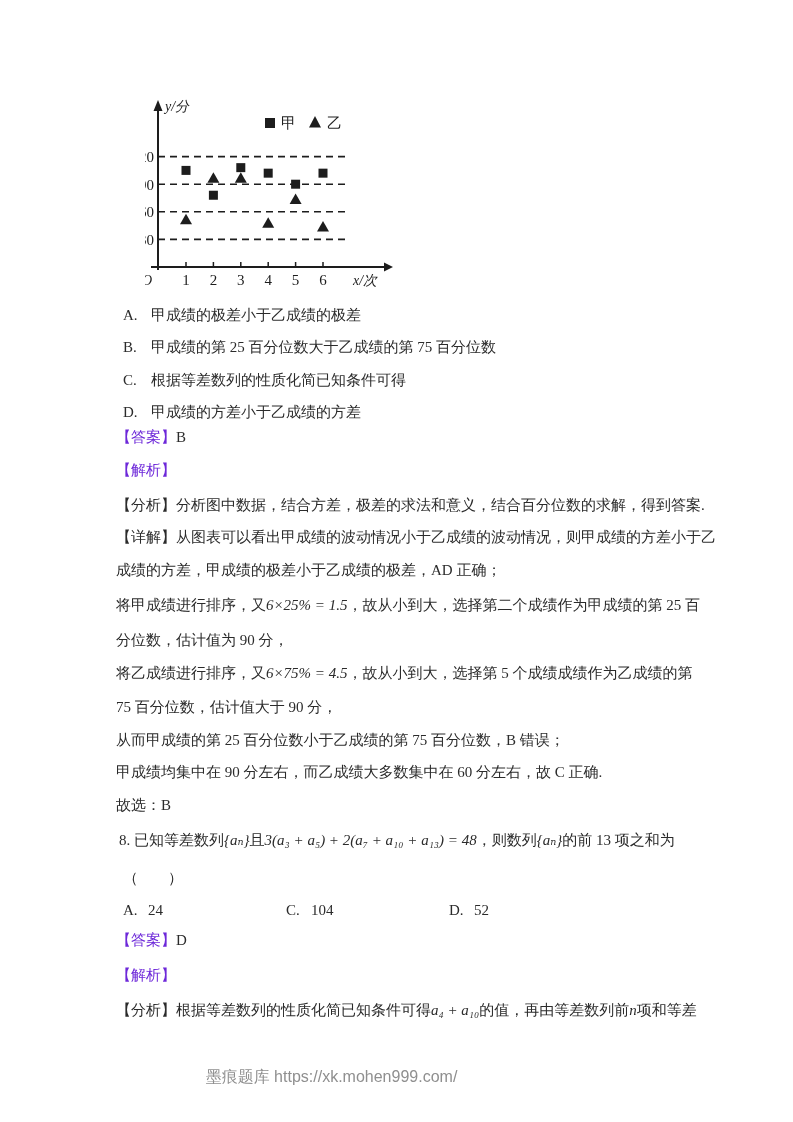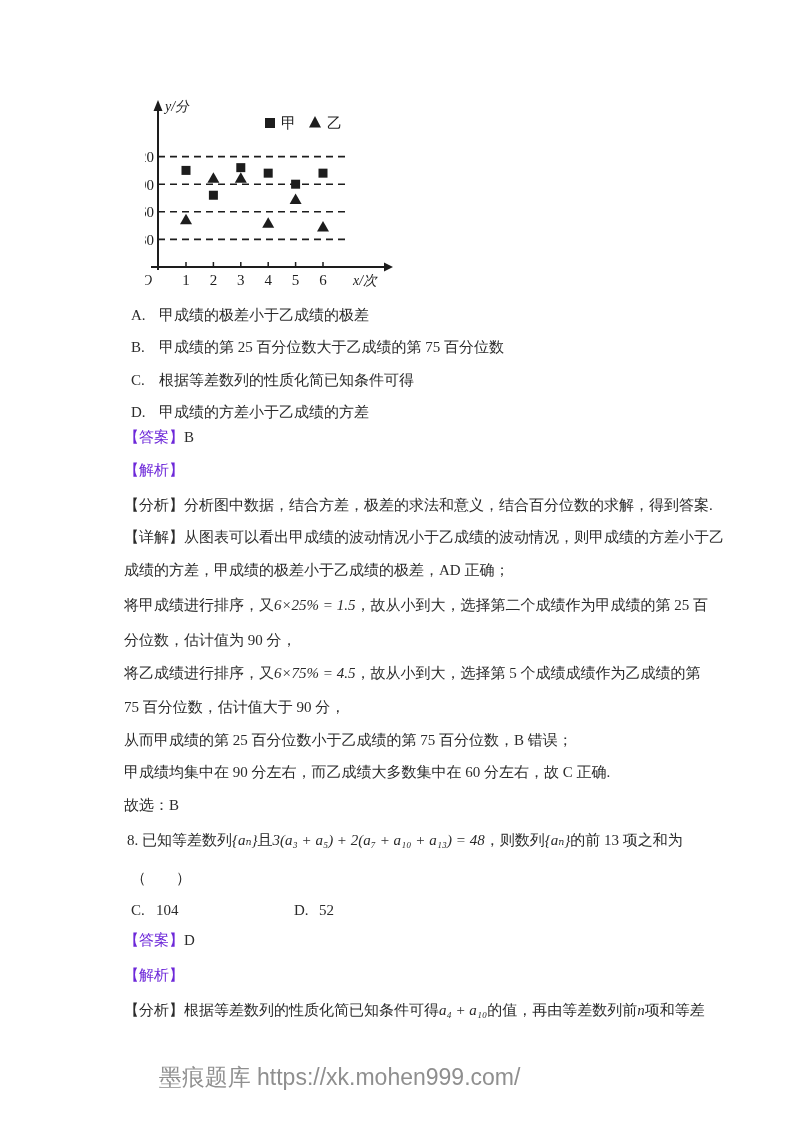--- a/index.html
+++ b/index.html
@@ -2,36 +2,36 @@
 <html><head>
 <meta charset="utf-8">
 <style>
   html,body{margin:0;padding:0;}
   body{
     width:793px;height:1122px;background:#ffffff;position:relative;
     font-family:"Liberation Serif","DejaVu Serif",serif;
     color:#2b2b2b;overflow:hidden;
   }
   .row{
-    position:absolute;left:12px;width:631px;
+    position:absolute;left:4px;width:631px;
     font-size:15px;line-height:22px;white-space:nowrap;
   }
   .indent-opt{padding-left:119px;box-sizing:border-box;}
   .indent-body{padding-left:112px;box-sizing:border-box;}
   .letter{display:inline-block;min-width:28px;}
   .blue{color:#6d28d9;}
   .math{font-style:italic;font-family:"Liberation Serif","DejaVu Serif",serif;}
   .q4opts{display:flex;}
   .q4opts .opt{width:163px;}
   .q4opts .opt:last-child{width:auto;}
   .q4opts .letter{min-width:25px;}
   .footer-row{
     text-align:center;
     font-family:"Liberation Sans","DejaVu Sans",sans-serif;
-    color:#8f8f8f;font-size:23px;padding-left:12px;
+    color:#8f8f8f;font-size:16px;padding-left:12px;
   }
   .chart{position:absolute;left:145px;top:97px;width:260px;height:200px;}
   .chart svg{display:block;}
   .chart text{fill:#1d1d1d;}
   .tick{font:15px "Liberation Serif","DejaVu Serif",serif;}
   .axlabel{font:italic 14px "Liberation Serif","DejaVu Serif",serif;}
   .legend{font:15px "Liberation Serif","DejaVu Serif",serif;}
 </style>
 </head>
 <body>
@@ -135,20 +135,21 @@
   <span>故选：B</span><span class="math"></span><span></span>
 </div>
 
 <div class="row indent-body" style="top:829px;padding-left:115px">
   <span>8. 已知等差数列</span><span class="math">{aₙ}</span><span>且</span><span class="math">3(a₃ + a₅) + 2(a₇ + a₁₀ + a₁₃) = 48</span><span>，则数列</span><span class="math">{aₙ}</span><span>的前 13 项之和为</span>
 </div>
 <div class="row indent-opt" style="top:867px">
   <span>（　　）</span>
 </div>
 <div class="row indent-opt q4opts" style="top:899px">
+  <span class="opt"><span class="letter">A.</span><span>24</span></span>
   <span class="opt"><span class="letter">C.</span><span>104</span></span>
   <span class="opt"><span class="letter">D.</span><span>52</span></span>
 </div>
 <div class="row indent-body" style="top:929px">
   <span class="blue">【答案】</span><span>D</span>
 </div>
 <div class="row indent-body" style="top:964px">
   <span class="blue">【解析】</span>
 </div>
 <div class="row indent-body" style="top:999px">

